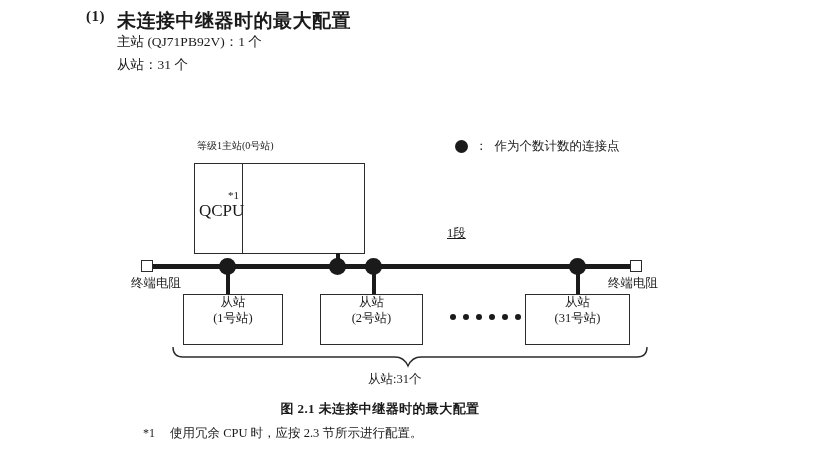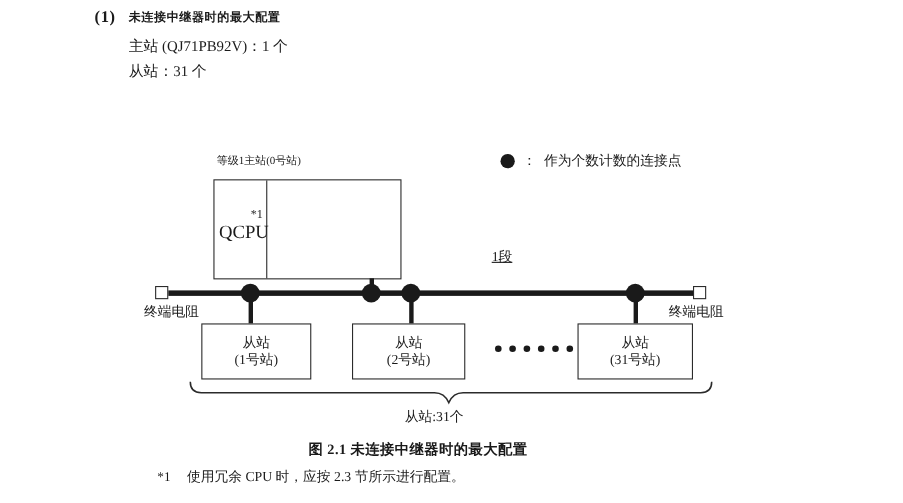--- a/index.html
+++ b/index.html
@@ -19,21 +19,21 @@
 
   
   #heading-num {
     left: 86px; top: 8px;
     font-size: 15px;
     font-weight: bold;
     letter-spacing: 0.5px;
   }
   #heading-title {
     left: 117px; top: 8px;
-    font-size: 11px;
+    font-size: 19px;
     font-weight: bold;
     letter-spacing: 0.5px;
   }
   #spec-master {
     left: 117px; top: 33px;
     font-size: 13.5px;
   }
   #spec-slave {
     left: 117px; top: 56px;
     font-size: 13.5px;
@@ -153,21 +153,21 @@
     text-decoration: underline;
   }
 
   
   .slave-box {
     border: 1.3px solid #2b2b2b;
     box-sizing: border-box;
     display: flex;
     flex-direction: column;
     align-items: center;
-    justify-content: center;
+    justify-content: flex-start;
     font-size: 12.5px;
     line-height: 1.25;
     background: #ffffff;
   }
   #slave-1  { left: 183px; top: 294px; width: 100px; height: 51px; }
   #slave-2  { left: 320px; top: 294px; width: 103px; height: 51px; }
   #slave-31 { left: 525px; top: 294px; width: 105px; height: 51px; }
 
   
   #ellipsis {

